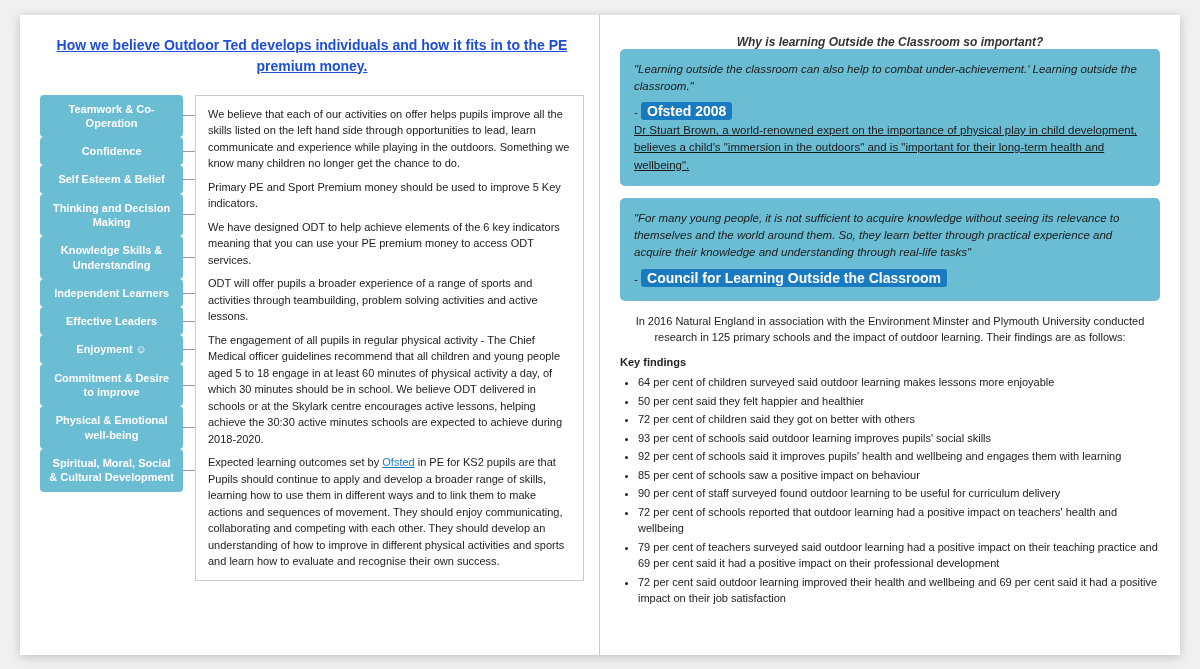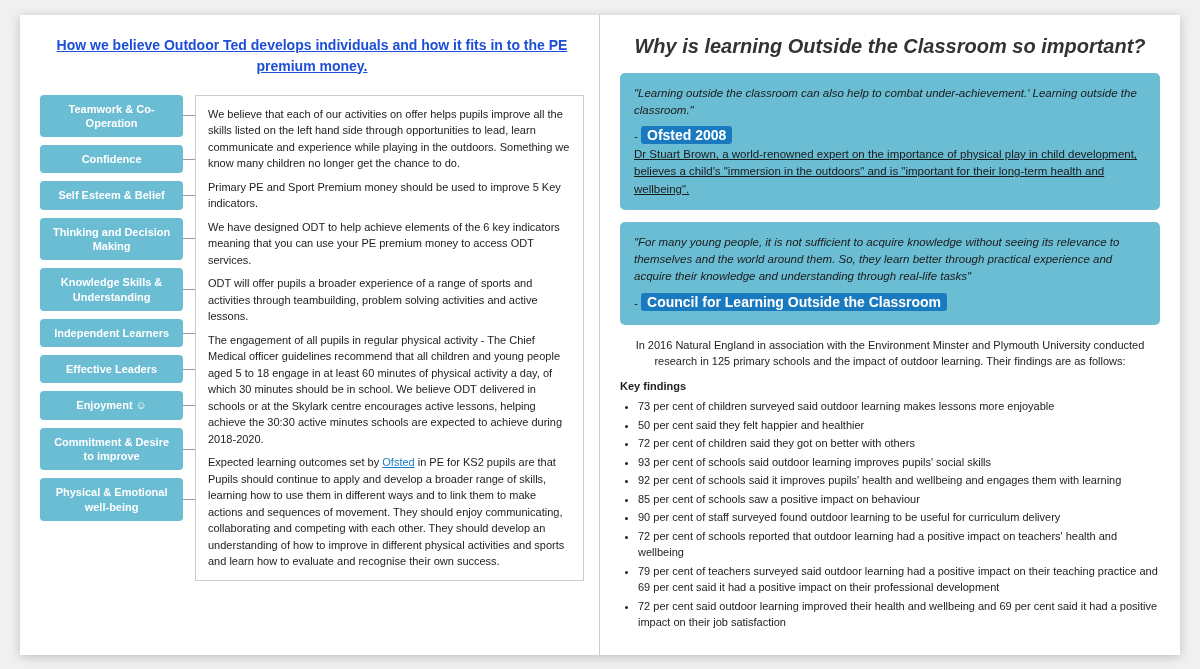--- a/index.html
+++ b/index.html
@@ -44,24 +44,23 @@
       border-radius: 4px;
       padding: 7px 8px;
       font-size: 11px;
       text-align: center;
       cursor: pointer;
       line-height: 1.3;
       font-weight: bold;
     }
     .right-title {
       text-align: center;
-      font-size: 20px;
+      font-size: 12px;
       font-weight: bold;
       color: #333;
-      margin-bottom: 15px;
       font-style: italic;
     }
     .quote-box {
       background: #6bbdd4;
       border-radius: 5px;
       padding: 12px 14px;
       margin-bottom: 12px;
       font-size: 11.5px;
       color: #1a1a1a;
       line-height: 1.5;
@@ -103,21 +102,20 @@
       margin-bottom: 2px;
     }
     .skills-layout {
       display: flex;
       align-items: flex-start;
       gap: 0;
     }
     .btn-connector {
       display: flex;
       flex-direction: column;
-      gap: 8px;
       width: 155px;
       flex-shrink: 0;
       position: relative;
     }
     .btn-row {
       display: flex;
       align-items: center;
       position: relative;
     }
     .btn-row .skill-btn {
@@ -178,20 +176,23 @@
             <button class="skill-btn">Effective Leaders</button>
           </div>
           <div class="btn-row">
             <button class="skill-btn">Enjoyment ☺</button>
           </div>
           <div class="btn-row">
             <button class="skill-btn">Commitment &amp; Desire to improve</button>
           </div>
           <div class="btn-row">
             <button class="skill-btn">Physical &amp; Emotional well-being</button>
+          </div>
+          <div class="btn-row">
+            <button class="skill-btn">Spiritual, Moral, Social &amp; Cultural Development</button>
           </div>
         </div>
       <div class="text-box">
 
       <p>We believe that each of our activities on offer helps pupils improve all the skills listed on the left hand side through opportunities to lead, learn communicate and experience while playing in the outdoors. Something we know many children no longer get the chance to do.</p>
           <p>Primary PE and Sport Premium money should be used to improve 5 Key indicators.</p>
           <p>We have designed ODT to help achieve elements of the 6 key indicators meaning that you can use your PE premium money to access ODT services.</p>
           <p>ODT will offer pupils a broader experience of a range of sports and activities through teambuilding, problem solving activities and active lessons.</p>
           <p>The engagement of all pupils in regular physical activity - The Chief Medical officer guidelines recommend that all children and young people aged 5 to 18 engage in at least 60 minutes of physical activity a day, of which 30 minutes should be in school. We believe ODT delivered in schools or at the Skylark centre encourages active lessons, helping achieve the 30:30 active minutes schools are expected to achieve during 2018-2020.</p>
           <p>Expected learning outcomes set by <span style="color:#1a7abf;text-decoration:underline;">Ofsted</span> in PE for KS2 pupils are that Pupils should continue to apply and develop a broader range of skills, learning how to use them in different ways and to link them to make actions and sequences of movement. They should enjoy communicating, collaborating and competing with each other. They should develop an understanding of how to improve in different physical activities and sports and learn how to evaluate and recognise their own success.</p>
@@ -215,21 +216,21 @@
       <div class="source">
         <span>- </span><span class="source-tag">Council for Learning Outside the Classroom</span>
       </div>
     </div>
 
     <div class="research-section">
       <div class="research-intro">In 2016 Natural England in association with the Environment Minster and Plymouth University conducted research in 125 primary schools and the impact of outdoor learning. Their findings are as follows:</div>
       <div class="key-findings">Key findings</div>
       <ul>
 
-      <li>73 per cent of children surveyed said outdoor learning makes lessons more enjoyable</li>
+      <li>64 per cent of children surveyed said outdoor learning makes lessons more enjoyable</li>
           <li>50 per cent said they felt happier and healthier</li>
           <li>72 per cent of children said they got on better with others</li>
           <li>93 per cent of schools said outdoor learning improves pupils' social skills</li>
           <li>92 per cent of schools said it improves pupils' health and wellbeing and engages them with learning</li>
           <li>85 per cent of schools saw a positive impact on behaviour</li>
           <li>90 per cent of staff surveyed found outdoor learning to be useful for curriculum delivery</li>
           <li>72 per cent of schools reported that outdoor learning had a positive impact on teachers' health and wellbeing</li>
           <li>79 per cent of teachers surveyed said outdoor learning had a positive impact on their teaching practice and 69 per cent said it had a positive impact on their professional development</li>
           <li>72 per cent said outdoor learning improved their health and wellbeing and 69 per cent said it had a positive impact on their job satisfaction</li>
         </ul>

